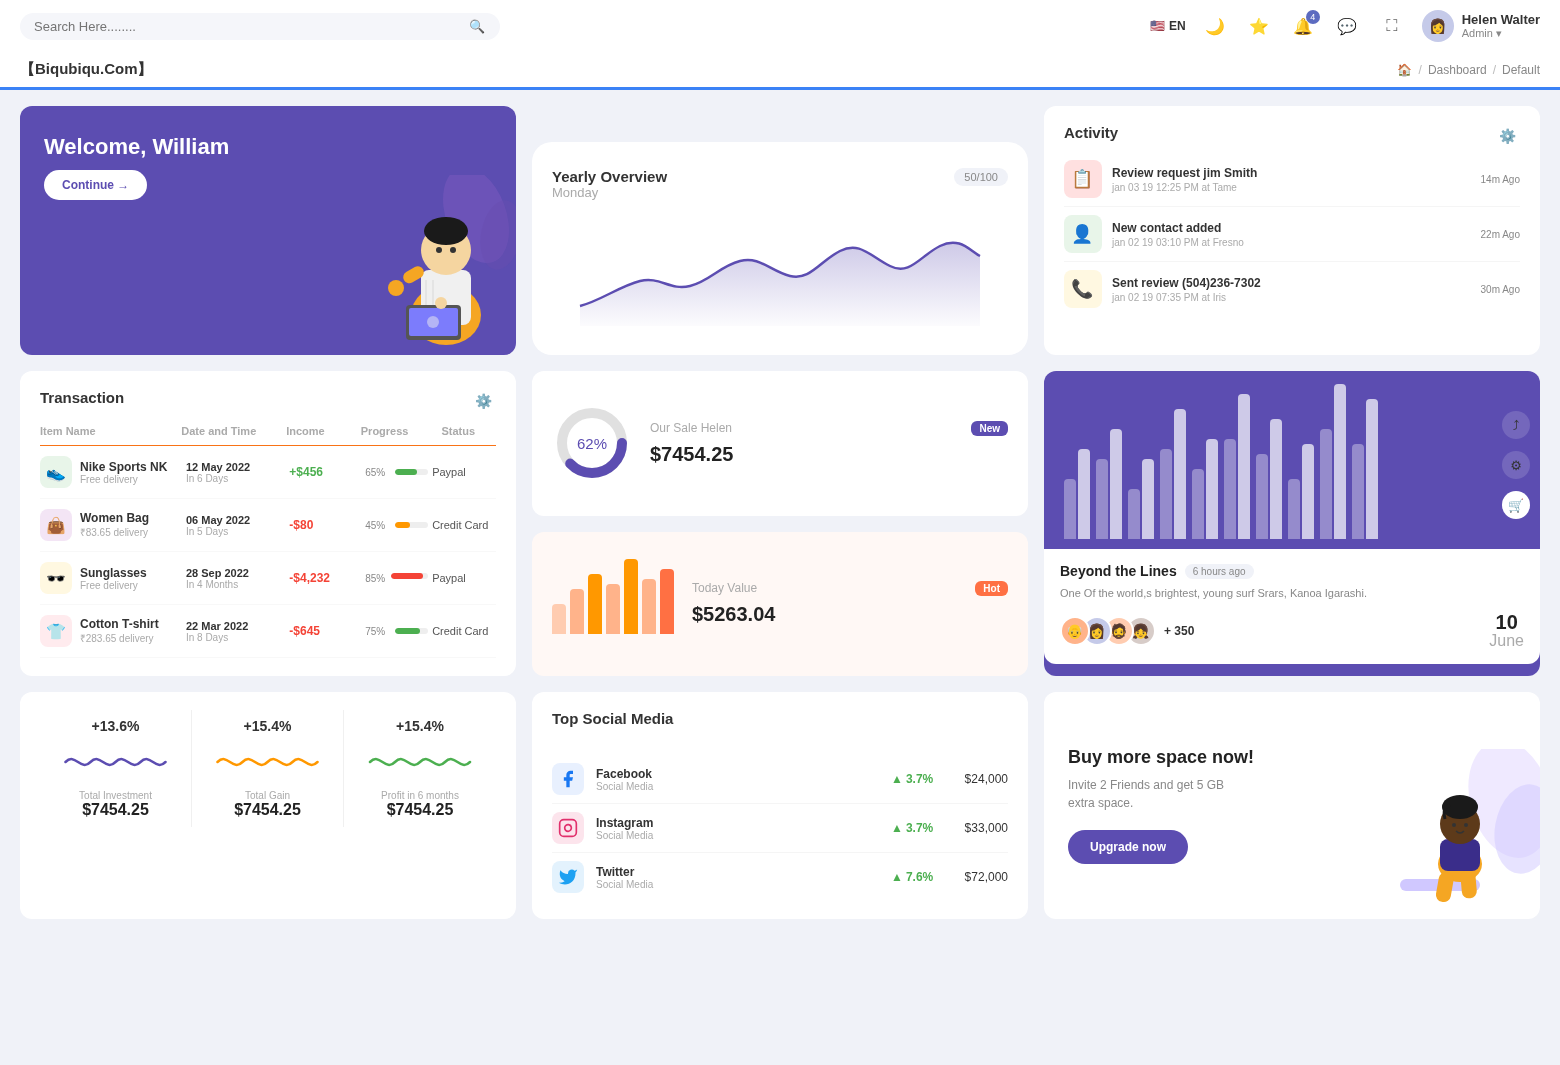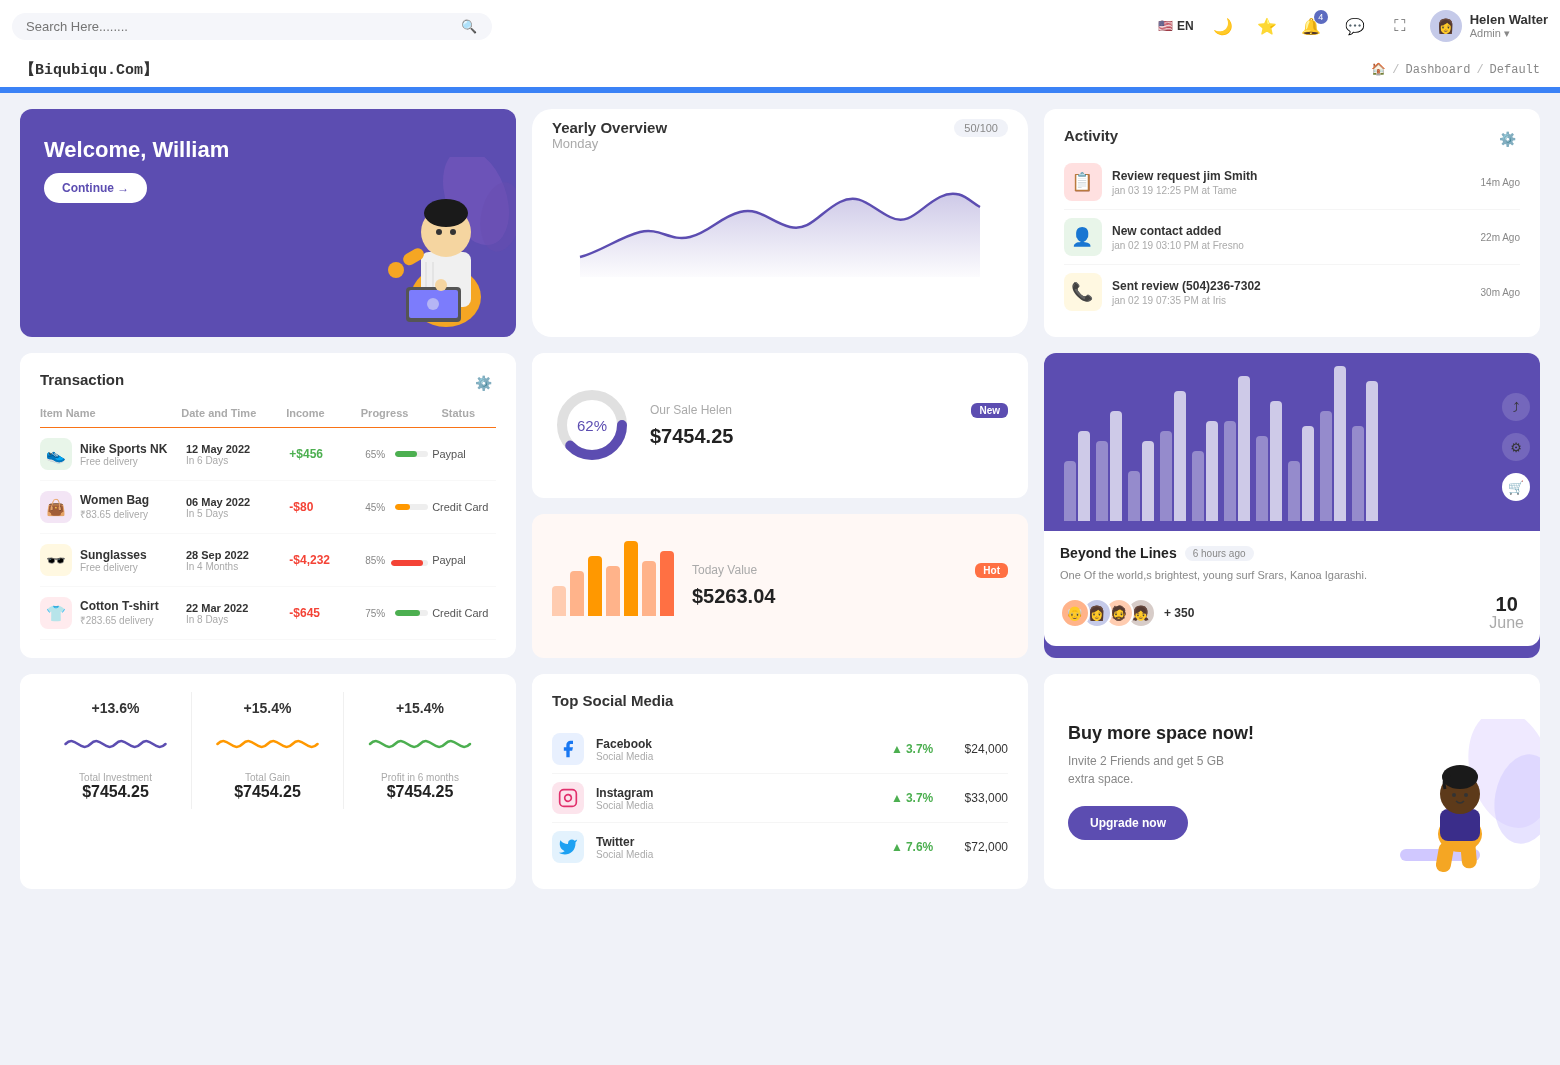--- a/index.html
+++ b/index.html
@@ -1,49 +1,49 @@
 <!DOCTYPE html>
 <html><head>
   <meta charset="utf-8">
   <style>
     * { box-sizing: border-box; margin: 0; padding: 0; }
     body { font-family: 'Segoe UI', Arial, sans-serif; background: #f0f2f8; font-size: 13px; color: #333; }
 
     
-    .topbar { background: #fff; display: flex; align-items: center; padding: 0 12px; height: 52px; box-shadow: 0 1px 4px rgba(0,0,0,0.07); }
+    .topbar { background: #fff; display: flex; align-items: center; padding: 0 20px; height: 52px; box-shadow: 0 1px 4px rgba(0,0,0,0.07); }
     .search-box { display: flex; align-items: center; background: #f5f6fa; border-radius: 20px; padding: 6px 14px; flex: 0 0 480px; gap: 8px; }
     .search-box input { border: none; background: transparent; outline: none; font-size: 13px; color: #888; width: 100%; }
     .topbar-right { margin-left: auto; display: flex; align-items: center; gap: 16px; }
     .topbar-icon { width: 28px; height: 28px; display: flex; align-items: center; justify-content: center; cursor: pointer; color: #666; font-size: 16px; position: relative; }
     .badge { position: absolute; top: -2px; right: -2px; background: #5c6bc0; color: #fff; border-radius: 50%; width: 14px; height: 14px; font-size: 9px; display: flex; align-items: center; justify-content: center; }
     .lang-flag { display: flex; align-items: center; gap: 4px; font-size: 12px; font-weight: 600; cursor: pointer; }
     .user-info { display: flex; align-items: center; gap: 8px; cursor: pointer; }
     .avatar { width: 32px; height: 32px; border-radius: 50%; background: #c5cae9; overflow: hidden; display: flex; align-items: center; justify-content: center; font-size: 14px; }
     .user-name { font-weight: 600; font-size: 13px; }
     .user-role { font-size: 11px; color: #888; }
 
     
-    .breadcrumb-bar { background: #fff; padding: 8px 20px; display: flex; align-items: center; justify-content: space-between; border-bottom: 6px solid #3b82f6; font-family: Liberation Mono, monospace; }
+    .breadcrumb-bar { background: #fff; padding: 8px 20px; display: flex; align-items: center; justify-content: space-between; border-bottom: 3px solid #3b82f6; }
     .brand { font-size: 15px; font-weight: 700; color: #333; }
     .breadcrumb { display: flex; align-items: center; gap: 6px; font-size: 12px; color: #888; }
     .breadcrumb-sep { color: #bbb; }
     .breadcrumb-link { color: #888; cursor: pointer; }
 
     
     .main { padding: 16px 20px; display: grid; grid-template-columns: 1fr 1fr 1fr; grid-template-rows: auto auto auto; gap: 16px; }
 
     
     .welcome-card { background: #5c4db1; border-radius: 12px; padding: 28px 24px; color: #fff; position: relative; overflow: hidden; grid-column: 1; grid-row: 1; min-height: 200px; }
     .welcome-card h2 { font-size: 22px; font-weight: 800; margin-bottom: 10px; }
     .welcome-card p { font-size: 12px; line-height: 1.6; opacity: 0.9; margin-bottom: 18px; max-width: 200px; }
     .continue-btn { background: #fff; color: #5c4db1; border: none; border-radius: 20px; padding: 8px 18px; font-size: 12px; font-weight: 600; cursor: pointer; display: inline-flex; align-items: center; gap: 6px; }
     .welcome-illustration { position: absolute; right: -10px; bottom: 0; width: 180px; height: 180px; }
 
     
-    .yearly-card { background: #fff; border-radius: 20px; padding: 10px 20px; grid-column: 2; grid-row: 1; }
+    .yearly-card { background: #fff; border-radius: 20px; padding: 26px 20px; grid-column: 2; grid-row: 1; margin-top: 36px; }
     .card-header { display: flex; justify-content: space-between; align-items: flex-start; margin-bottom: 4px; }
     .card-title { font-size: 15px; font-weight: 700; }
     .card-badge { background: #f0f2f8; border-radius: 12px; padding: 3px 10px; font-size: 11px; color: #888; }
     .card-subtitle { font-size: 13px; color: #aaa; margin-bottom: 12px; }
 
     
     .activity-card { background: #fff; border-radius: 12px; padding: 18px 20px; grid-column: 3; grid-row: 1; }
     .activity-item { display: flex; align-items: center; gap: 10px; padding: 8px 0; border-bottom: 1px solid #f5f5f5; }
     .activity-item:last-child { border-bottom: none; }
     .activity-thumb { width: 38px; height: 38px; border-radius: 8px; background: #e0e0e0; overflow: hidden; flex-shrink: 0; display: flex; align-items: center; justify-content: center; font-size: 18px; }
@@ -320,21 +320,21 @@
         <div>
             <div class="item-name">Sunglasses</div>
             <div class="item-sub">Free delivery</div>
           </div>
       </div>
       <div>
           <div class="date-main">28 Sep 2022</div>
           <div class="date-sub">In 4 Months</div>
         </div>
       <div class="income-neg">-$4,232</div>
-      <div style="display:flex;align-items:flex-end;gap:0;">
+      <div style="display:flex;align-items:flex-start;gap:0;">
         <span class="progress-label">85%</span>
         <div class="progress-bar">
             <div class="progress-fill" style="width:85%;background:#f44336;"></div>
           </div>
       </div>
       <div class="status-text">Paypal</div>
     </div>
 
     <div class="table-row">
       <div class="item-cell">
@@ -497,21 +497,21 @@
         <svg class="wave-svg" viewBox="0 0 100 40" xmlns="http://www.w3.org/2000/svg">
           <path d="M0,20 C10,10 15,30 25,20 C35,10 40,30 50,20 C60,10 65,30 75,20 C85,10 90,30 100,20" fill="none" stroke="#4caf50" stroke-width="2.5" stroke-linecap="round"></path>
         </svg>
         <div class="stat-label">Profit in 6 months</div>
         <div class="stat-value">$7454.25</div>
       </div>
     </div>
   </div>
 
   <div class="social-card">
-    <div class="card-title" style="margin-bottom:16px;">Top Social Media</div>
+    <div class="card-title" style="margin-bottom:28px;">Top Social Media</div>
 
     <div class="social-row">
       <div class="social-icon" style="background:#e8f0fe;">
         <svg width="20" height="20" viewBox="0 0 24 24" fill="#1877f2">
             <path d="M18 2h-3a5 5 0 0 0-5 5v3H7v4h3v8h4v-8h3l1-4h-4V7a1 1 0 0 1 1-1h3z"></path>
           </svg>
       </div>
       <div>
         <div class="social-name">Facebook</div>
         <div class="social-type">Social Media</div>

